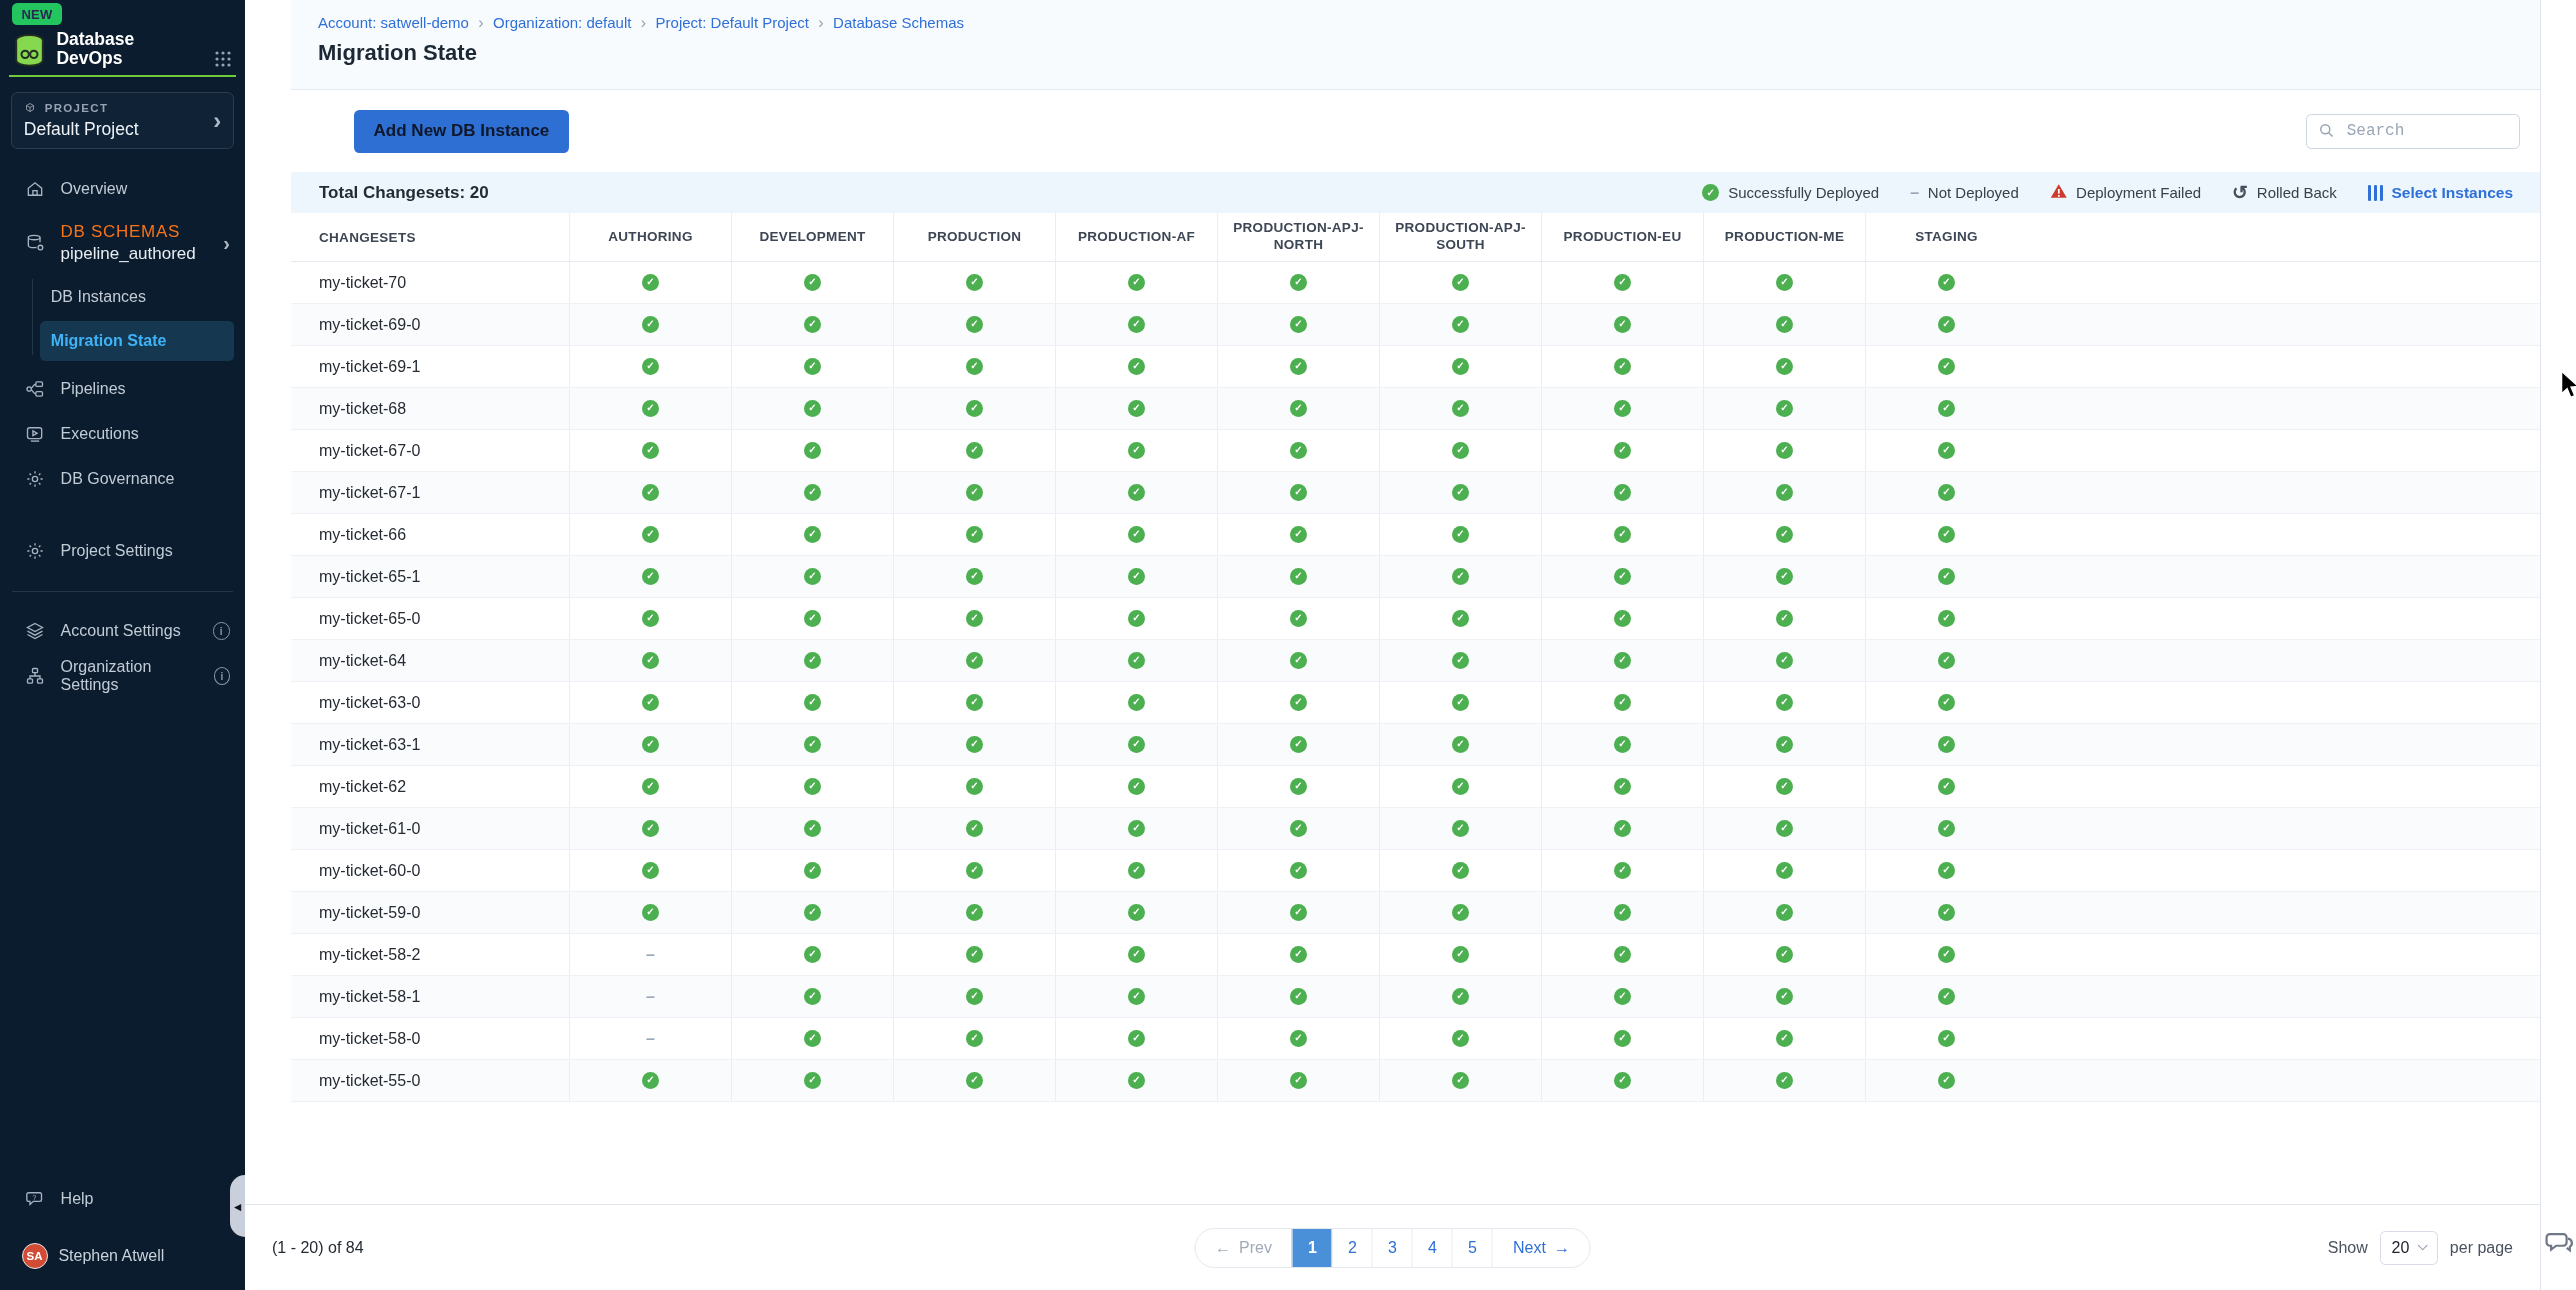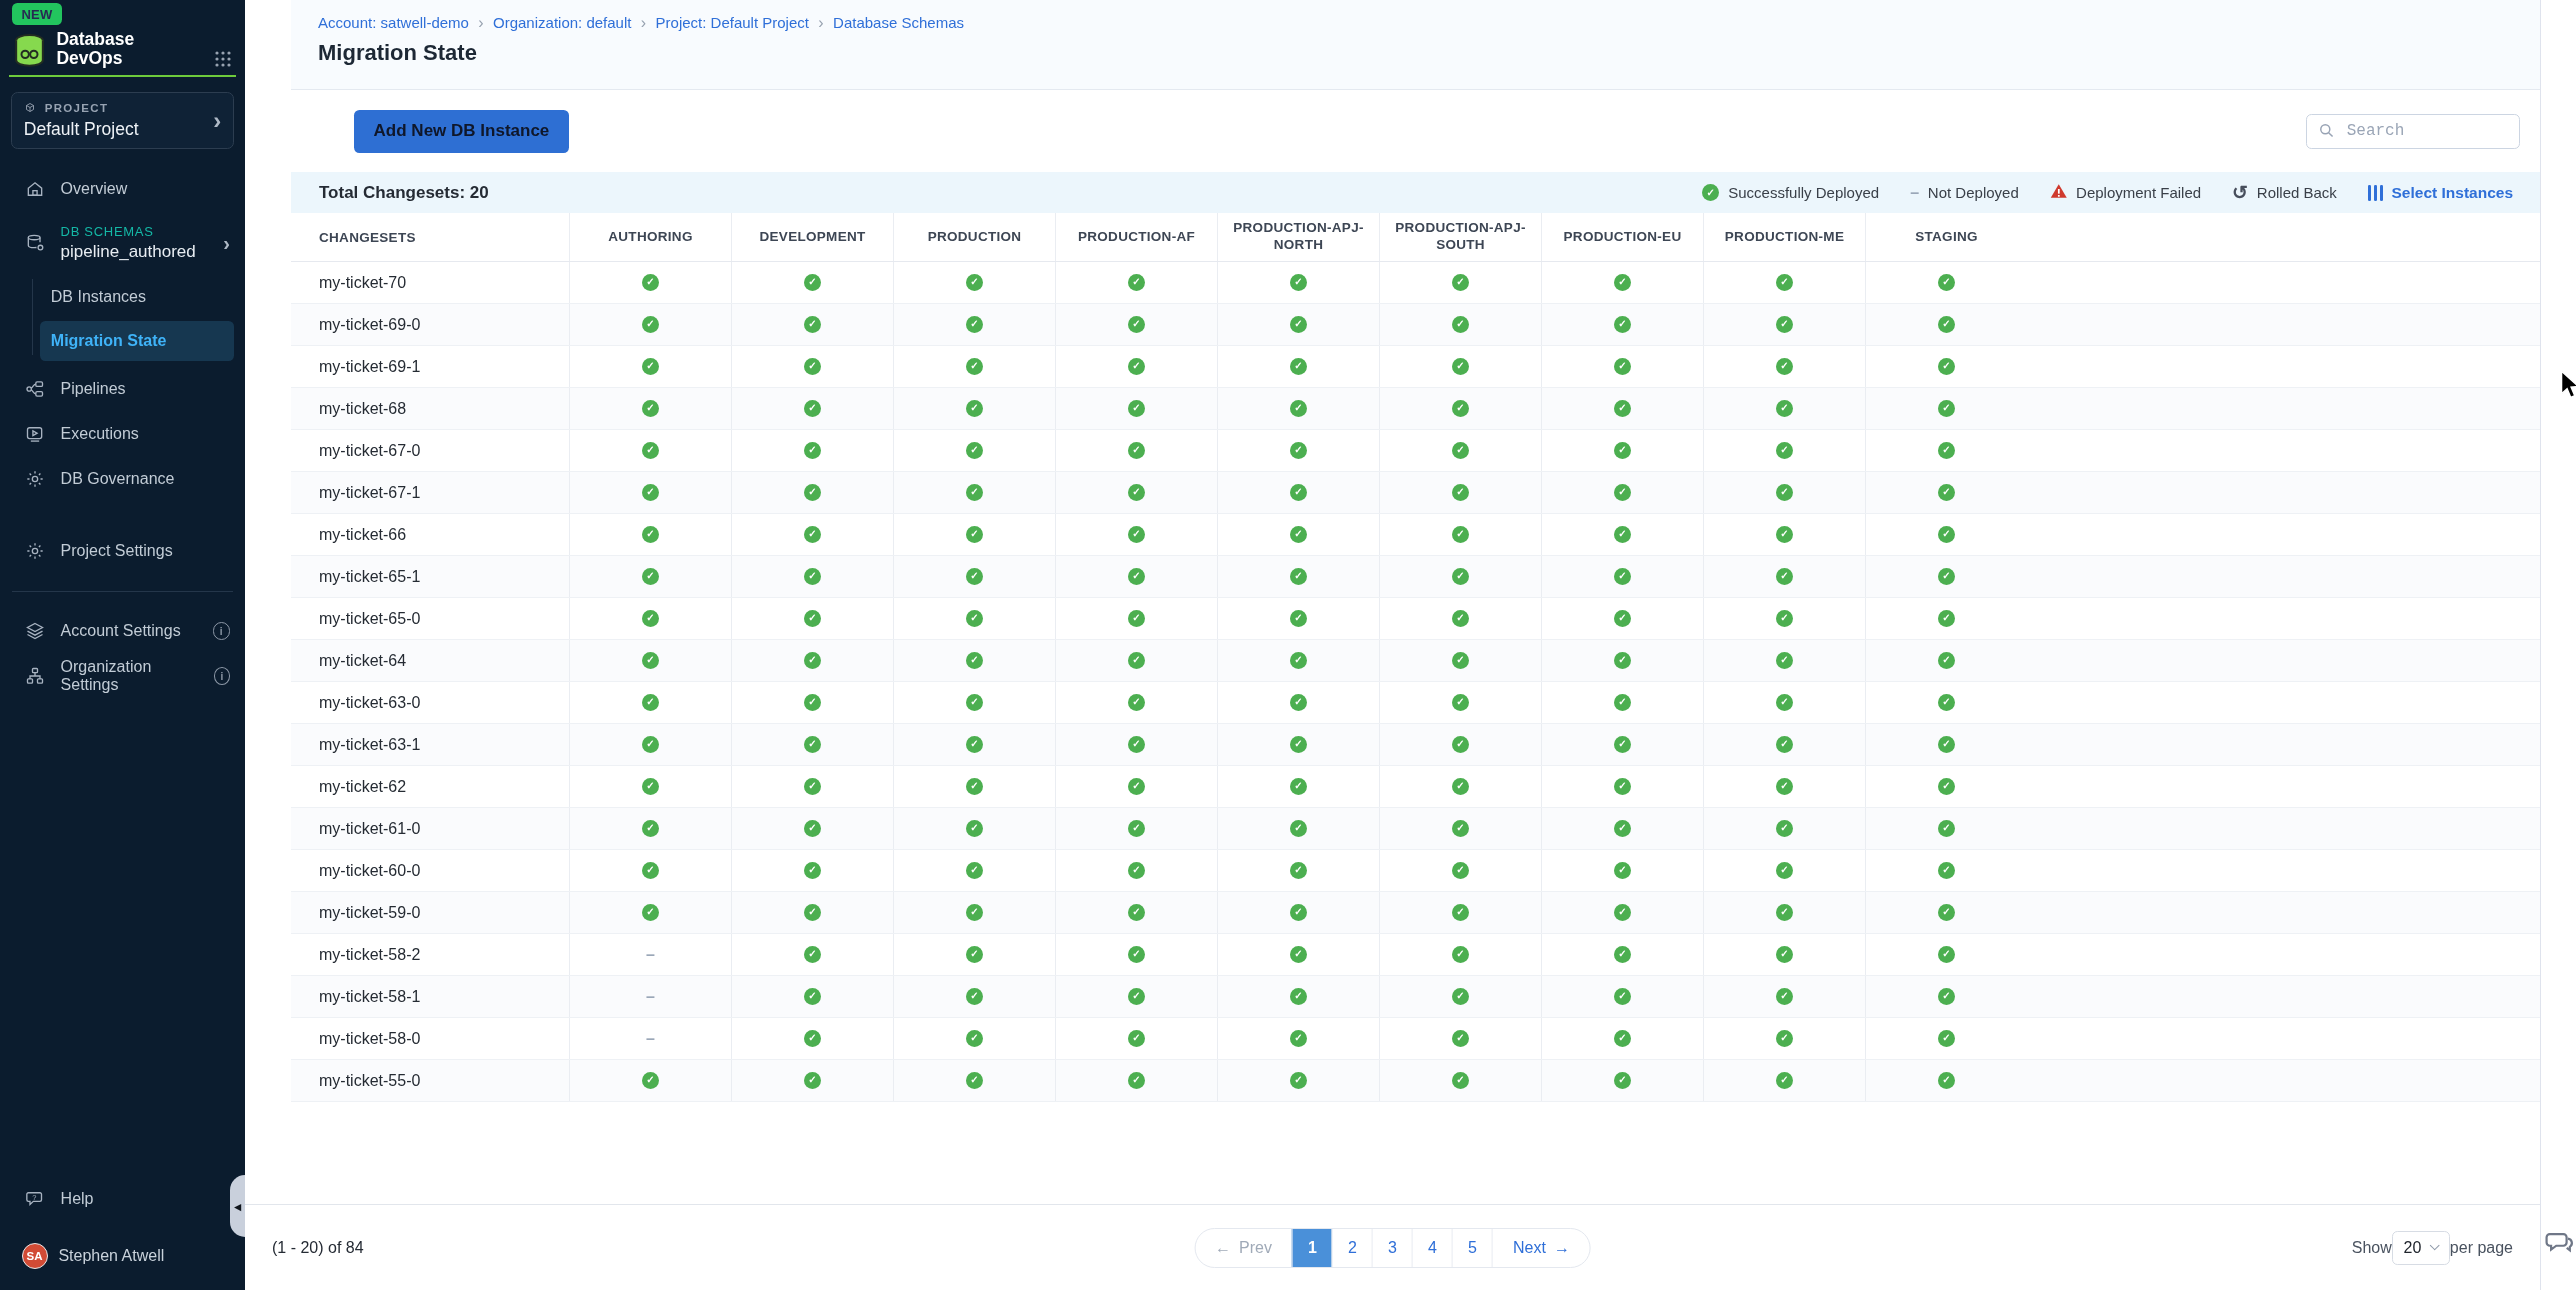--- a/index.html
+++ b/index.html
@@ -21,21 +21,21 @@
   .project-meta { flex:1; }
   .project-label { display:flex; align-items:center; gap:9px; font-size:11.5px;
     letter-spacing:1.3px; color:#97a3b2; font-weight:bold; }
   .project-name { font-size:17.5px; color:#eef2f6; margin-top:4.7px; }
   .chev-right { color:#aeb9c6; font-size:24px; line-height:1; font-weight:bold; }
   .nav { margin-top:17.5px; }
   .nav-item { display:flex; align-items:center; gap:15px; padding:0 15px 0 24px;
     height:45px; font-size:16px; color:#c2ccd6; cursor:pointer; }
   .nav-item .nav-icon { width:21.6px; display:flex; justify-content:center; color:#a8b3c1; flex:0 0 21.6px; }
   .nav-two-line { height:62px; }
-  .nav-sub-label { font-size:13px; color:#14b8a6; letter-spacing:0.7px; }
+  .nav-sub-label { font-size:17px; color:#f97316; letter-spacing:0.7px; }
   .nav-main-label { font-size:17px; color:#e8edf2; margin-top:2.7px; }
   .sub-nav { position:relative; margin:2.7px 0 5.4px; }
   .sub-rail { position:absolute; left:32px; top:2.7px; bottom:5.4px; width:1.3px; background:#24364a; }
   .sub-item { margin:0 10.8px 4px 40px; height:40px; display:flex; align-items:center;
     padding-left:10.8px; font-size:16px; color:#c2ccd6; border-radius:5.4px; cursor:pointer; }
   .sub-item.active { background:#163750; color:#3fb3f8; font-weight:bold; }
   .gap-above { margin-top:27px; }
   .section-rule { height:0.7px; background:#24364a; margin:17.5px 12px; }
   .info-badge { margin-left:auto; width:17.5px; height:17.5px; border:1.3px solid #8d98a7;
     border-radius:50%; color:#8d98a7; font-size:10px; display:flex; align-items:center;
@@ -99,21 +99,21 @@
   .pager { position:absolute; left:50%; top:50%; transform:translate(-50%,-50%);
     display:flex; align-items:stretch; height:40px; border:1.3px solid #e4e8ef;
     border-radius:21px; overflow:hidden; background:#fff; }
   .pager-prev { padding:0 20px; color:#a0aab8; font-size:16px; display:flex; align-items:center;
     gap:8px; cursor:pointer; }
   .page-btn { width:40px; display:flex; align-items:center; justify-content:center;
     color:#2f6fd8; font-size:16px; border-left:0.7px solid #e8ebf1; cursor:pointer; }
   .page-btn.active { background:#4a90d9; color:#fff; font-weight:bold; }
   .pager-next { padding:0 20px; color:#2f6fd8; font-size:16px; border-left:0.7px solid #e8ebf1;
     display:flex; align-items:center; gap:8px; cursor:pointer; }
-  .show-box { margin-left:auto; display:flex; align-items:center; font-size:16px; color:#49525f; }
+  .show-box { margin-left:auto; display:flex; align-items:center; gap:12px; font-size:16px; color:#49525f; }
   .page-size-select { min-width:58px; height:34px; border:1.3px solid #d7dce4; border-radius:5.4px;
     display:flex; align-items:center; justify-content:center; gap:9.4px; font-size:16px;
     color:#20252d; background:#fff; cursor:pointer; padding:0 6.7px; }
   .chev-down { width:7.4px; height:7.4px; border-right:1.3px solid #8d98a8; border-bottom:1.3px solid #8d98a8;
     transform:rotate(45deg); margin-top:-4px; }
   .chat-icon { position:absolute; right:1.3px; top:1227px; color:#6f7787; }
   .cursor { position:absolute; left:2558px; top:370px; z-index:50; pointer-events:none; }
 </style>
 </head>
 <body>

